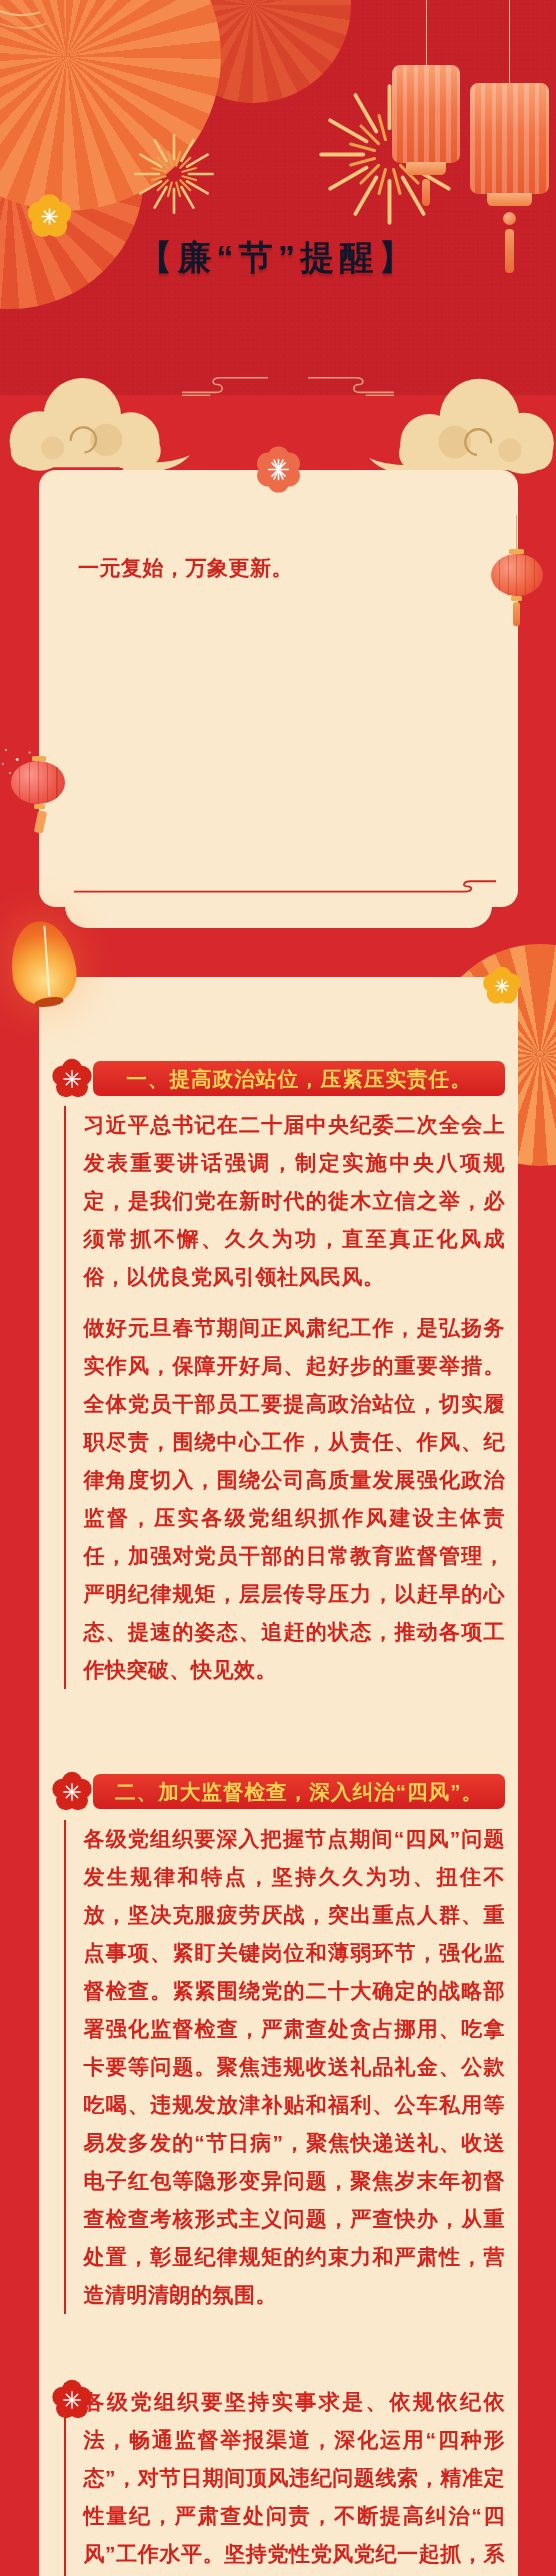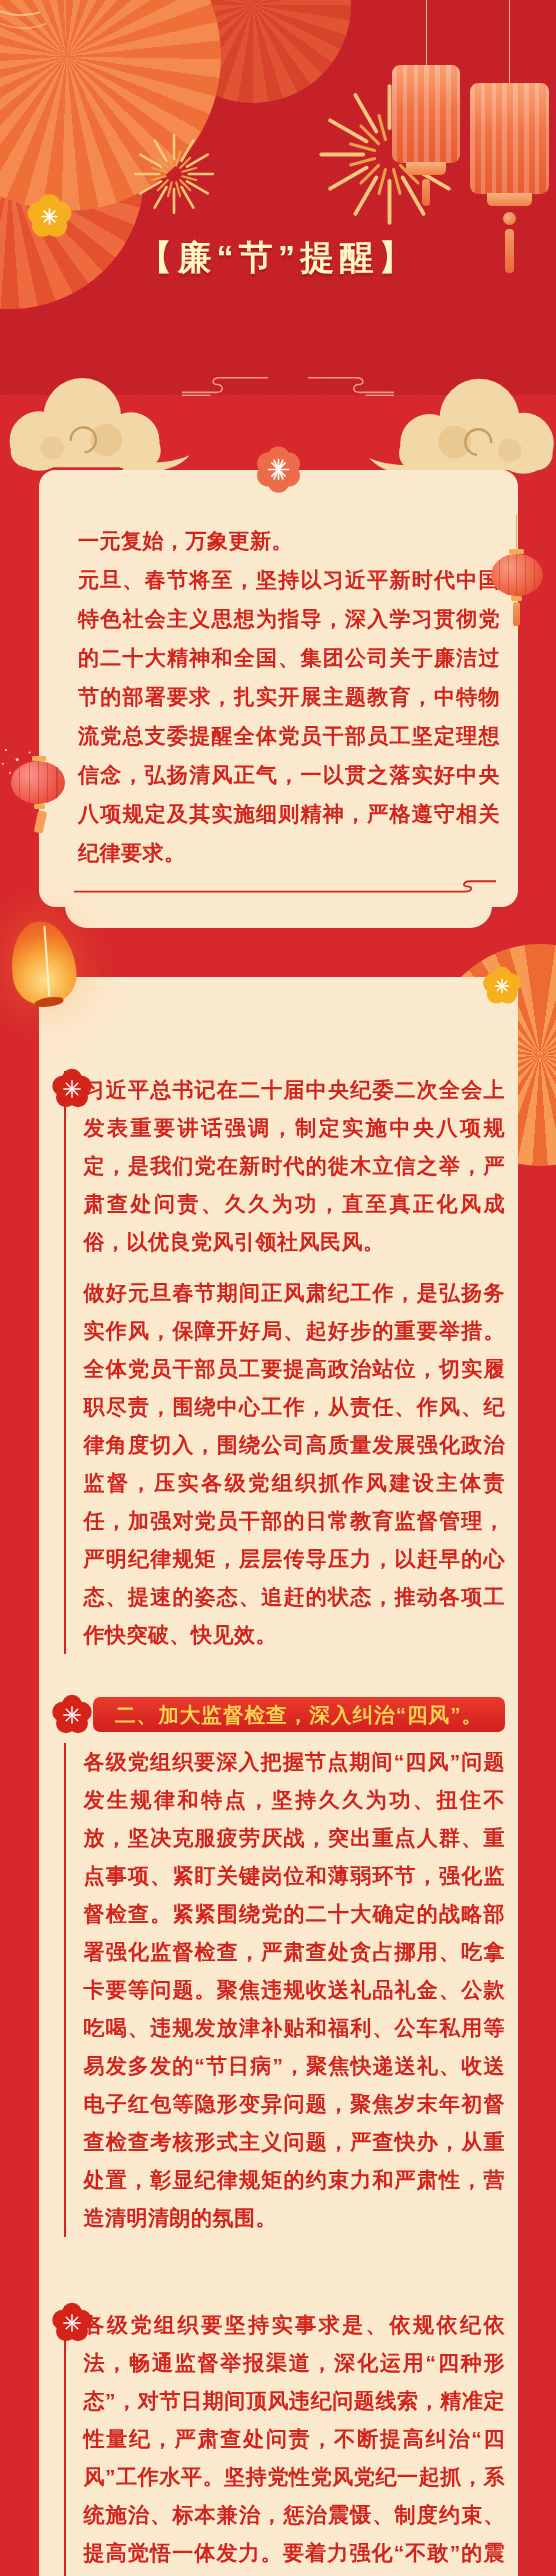--- a/index.html
+++ b/index.html
@@ -37,48 +37,48 @@
   .lp .tassel{width:8.2px;height:27px;margin:4.1px auto 0;border-radius:4.1px;
         background:linear-gradient(#f29a64,#ea6a38);}
   .lp .ball{width:13.4px;height:13.4px;border-radius:50%;margin:5.2px auto 0;
         background:radial-gradient(circle at 35% 35%,#f9b183,#ec6a38);}
   .lp1{left:392px;top:0;width:68px;}
   .lp1 .string{height:65px;} .lp1 .body{height:98px;}
   .lp2{left:470px;top:0;width:79px;}
   .lp2 .string{height:83px;} .lp2 .body{height:111px;}
   .lp2 .tassel{height:44px;}
   
-  .title{position:absolute;left:0;width:556px;text-align:center;color:#fef9c3;font-weight:700;
+  .title{position:absolute;left:0;width:556px;text-align:center;color:#0f172a;font-weight:700;
         z-index:2;text-shadow:0 2.6px 1.5px rgba(120,12,10,.3);}
   .title1{top:235px;font-size:34px;letter-spacing:5.2px;}
   .title2{top:306px;font-size:38px;letter-spacing:2.6px;}
   
   .cloud{position:absolute;z-index:1;}
   .cloud-l{left:-15.5px;top:355px;width:206px;height:149px;}
   .cloud-r{right:-23px;top:354px;width:211px;height:155px;transform:scaleX(-1);}
   .orn{position:absolute;z-index:1;width:88px;height:27px;}
   .orn1{left:181px;top:372px;}
   .orn2{left:307px;top:372px;transform:scaleX(-1);}
   .streamer{position:absolute;left:0;top:0;width:62px;height:46px;z-index:1;}
   
   .flower{position:absolute;}
   .fy1{left:23px;top:190px;width:53px;height:53px;z-index:1;}
   .fy2{left:479px;top:963px;width:46px;height:46px;z-index:3;}
   
   .card{position:absolute;left:39px;width:479px;background:#fbe9cd;border-radius:16.5px;z-index:2;
         box-sizing:border-box;}
   .card::after{content:"";position:absolute;left:26px;right:26px;top:100%;height:21.6px;
         margin-top:-1px;background:#fbe9cd;border-radius:0 0 23px 23px;}
-  .card1{top:470px;height:437px;padding:51px 18px 0 39px;}
+  .card1{top:470px;height:437px;padding:78px 18px 0 39px;}
   .card1 p{margin:0;color:#d2241c;font-size:21px;line-height:39px;font-weight:700;
         text-align:justify;letter-spacing:0.5px;}
   .card2{top:977px;height:2098px;padding-top:84px;}
   
   .sec{position:relative;}
-  .sec2{margin-top:43px;}
+  .sec2{margin-top:85px;}
   .sec3{margin-top:69px;}
   .plum{position:absolute;left:9.3px;top:-6.2px;width:48px;height:48px;}
   .sec-banner{margin:0 13px 0 54px;height:35px;border-radius:7.2px;
         background:linear-gradient(180deg,#e93a2c,#d31f1f);
         color:#f5d454;font-size:20.6px;font-weight:700;text-align:center;line-height:35px;
         letter-spacing:1px;}
   .sec-body{margin:10.3px 13px 0 25px;border-left:2.6px solid #d2241c;padding-left:17.5px;}
   .sec-body p{margin:0;color:#d2241c;font-size:21px;line-height:38px;font-weight:700;
         text-align:justify;letter-spacing:0.5px;}
   .sec-body p + p{margin-top:13px;}
@@ -260,21 +260,20 @@
     <path d="M2,40 H72 C88,40 88,24 74,24 C62,24 62,10 80,10 H178" stroke="#ed9b82" stroke-width="3.2" fill="none"></path>
     <path d="M2,46 H60" stroke="#ed9b82" stroke-width="3" fill="none"></path>
   </svg>
   <svg class="orn orn2" viewBox="0 0 180 52">
     <path d="M2,40 H72 C88,40 88,24 74,24 C62,24 62,10 80,10 H178" stroke="#ed9b82" stroke-width="3.2" fill="none"></path>
     <path d="M2,46 H60" stroke="#ed9b82" stroke-width="3" fill="none"></path>
   </svg>
 
   <section class="card card1">
     <p>一元复始，万象更新。</p>
-    <p>元旦、春节将至，坚持以习近平新时代中国特色社会主义思想为指导，深入学习贯彻党的二十大精神和全国、集团公司关于廉洁过节的部署要求，扎实开展主题教育，中特物流党总支委提醒全体党员干部员工坚定理想信念，弘扬清风正气，一以贯之落实好中央八项规定及其实施细则精神，严格遵守相关纪律要求。</p>
     <svg class="divider" viewBox="0 0 820 44" preserveAspectRatio="none">
       <path d="M0,30 H760 C774,30 776,20 764,20 C754,20 756,10 770,10 H820" stroke="#cf2a20" stroke-width="3.5" fill="none"></path>
     </svg>
   </section>
 
   <svg class="badge" viewBox="0 0 100 100">
     <g fill="#ec6c4a">
       <circle cx="50" cy="28" r="20"></circle>
         <circle cx="69" cy="39" r="20"></circle>
         <circle cx="69" cy="61" r="20"></circle>
@@ -340,22 +339,25 @@
             <circle cx="30" cy="43.5" r="21"></circle>
             <circle cx="50" cy="50" r="18"></circle>
         </g>
         <g stroke="#ffffff" stroke-width="3" stroke-linecap="round">
           <line x1="50" y1="33" x2="50" y2="67"></line>
             <line x1="33" y1="50" x2="67" y2="50"></line>
           <line x1="38" y1="38" x2="62" y2="62"></line>
             <line x1="62" y1="38" x2="38" y2="62"></line>
         </g>
       </svg>
+      <div class="sec-banner">
+        <span>一、提高政治站位，压紧压实责任。</span>
+      </div>
       <div class="sec-body">
-        <p>习近平总书记在二十届中央纪委二次全会上发表重要讲话强调，制定实施中央八项规定，是我们党在新时代的徙木立信之举，严肃查处问责、久久为功，直至真正化风成俗，以优良党风引领社风民风。</p>
+        <p>习近平总书记在二十届中央纪委二次全会上发表重要讲话强调，制定实施中央八项规定，是我们党在新时代的徙木立信之举，必须常抓不懈、久久为功，直至真正化风成俗，以优良党风引领社风民风。</p>
         <p>做好元旦春节期间正风肃纪工作，是弘扬务实作风，保障开好局、起好步的重要举措。全体党员干部员工要提高政治站位，切实履职尽责，围绕中心工作，从责任、作风、纪律角度切入，围绕公司高质量发展强化政治监督，压实各级党组织抓作风建设主体责任，加强对党员干部的日常教育监督管理，严明纪律规矩，层层传导压力，以赶早的心态、提速的姿态、追赶的状态，推动各项工作快突破、快见效。</p>
       </div>
     </div>
 
     <div class="sec sec2">
       <svg class="plum" viewBox="0 0 100 100">
         <g fill="#d42318">
           <circle cx="50" cy="29" r="21"></circle>
             <circle cx="70" cy="43.5" r="21"></circle>
             <circle cx="62.3" cy="67" r="21"></circle>

